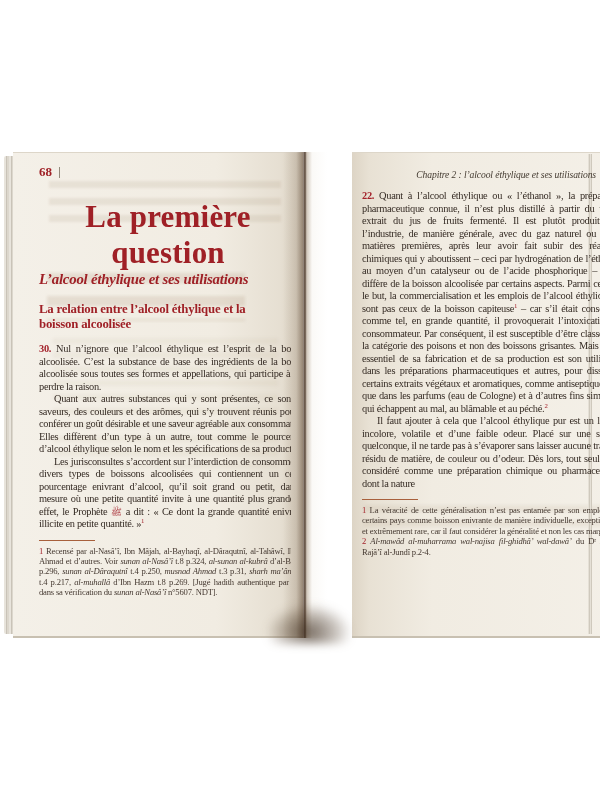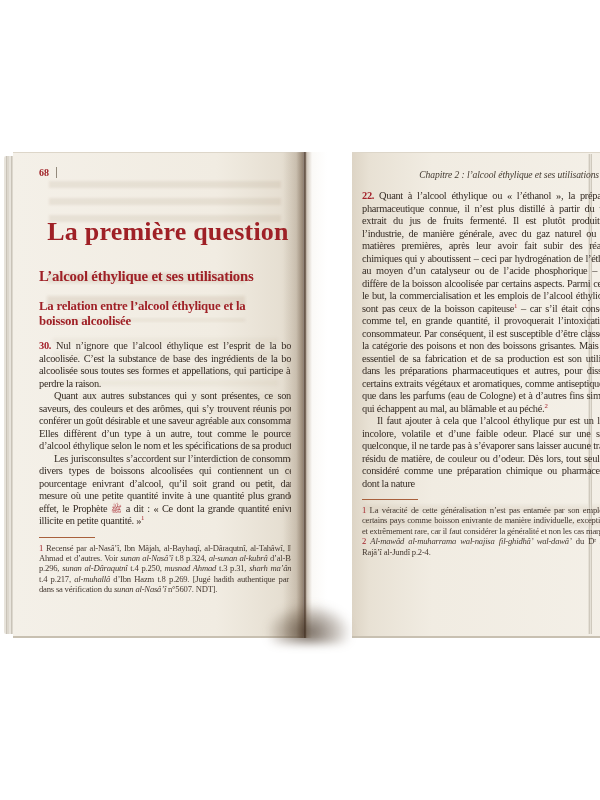--- a/index.html
+++ b/index.html
@@ -31,40 +31,40 @@
       rgba(110,85,60,0) 0%, rgba(105,80,55,0.16) 30%, rgba(80,55,35,0.48) 45%,
       rgba(58,36,20,0.85) 50%, rgba(140,115,85,0.40) 54%, rgba(230,222,208,0.18) 66%,
       rgba(244,240,230,0) 100%); }
   .gutter-blob { position:absolute; left:263px; top:452px; width:84px; height:40px; z-index:4;
     pointer-events:none; filter:blur(4px);
     background:radial-gradient(ellipse at 50% 70%, rgba(52,35,20,0.65) 0%, rgba(70,50,30,0.30) 45%, transparent 72%); }
 
   
   .lp-header { position:relative; z-index:1; display:flex; align-items:center; height:14px; }
   .rp-header { position:relative; z-index:1; display:flex; align-items:center; justify-content:flex-end; height:14px; }
-  .pagenum { color:#9f2026; font-weight:bold; font-size:10px; }
+  .pagenum { color:#9f2026; font-weight:bold; font-size:13px; }
   .hdr-bar { display:inline-block; width:1px; height:11px; background:#938a7c; margin:0 7px; }
   .running-title { font-style:italic; font-size:9.6px; color:#433a30; letter-spacing:-0.1px; }
 
   
   .ghost { position:absolute; z-index:0; pointer-events:none; }
   .ghost-a { left:36px; top:28px; width:232px; height:46px; filter:blur(1.3px);
     background:repeating-linear-gradient(to bottom, rgba(158,132,100,0.13) 0 7px, transparent 7px 17px); }
   .ghost-b { left:34px; top:120px; width:198px; height:48px; filter:blur(1.6px);
     background:repeating-linear-gradient(to bottom, rgba(150,120,85,0.15) 0 10px, transparent 10px 23px); }
   .ghost-c { left:40px; top:185px; width:225px; height:130px; filter:blur(1.4px);
     background:repeating-linear-gradient(to bottom, rgba(160,135,105,0.07) 0 6px, transparent 6px 14px); }
   .ghost-d { left:12px; top:352px; width:252px; height:28px; filter:blur(1.5px);
     background:repeating-linear-gradient(to bottom, rgba(158,132,100,0.10) 0 7px, transparent 7px 15px); }
 
   
-  .main-title { position:relative; z-index:1; margin-top:38px; width:258px; text-align:center;
-    color:#9f2026; font-size:26px; font-weight:bold; letter-spacing:0.2px; }
-  .sub-title  { position:relative; z-index:1; margin-top:21px; color:#9f2026;
-    font-size:14.8px; font-weight:bold; letter-spacing:-0.2px; }
+  .main-title { position:relative; z-index:1; margin-top:20px; width:258px; text-align:center;
+    color:#9f2026; font-size:31px; font-weight:bold; letter-spacing:0.2px; }
+  .sub-title  { position:relative; z-index:1; color:#9f2026;
+    font-size:14.8px; font-weight:bold; letter-spacing:-0.2px;font-style:italic; }
   .minor-title{ position:relative; z-index:1; margin-top:14px; width:220px;
     color:#9f2026; font-size:12.8px; font-weight:bold; line-height:15px; letter-spacing:-0.2px; }
 
   
   .clip { position:relative; z-index:1; width:252px; overflow:hidden; }
   .textcol { width:272px; }
   .para { font-size:10.4px; line-height:12.5px; letter-spacing:-0.3px; color:#362c25;
     text-align:justify; }
   .indent { text-indent:15px; }
   .lp-body { margin-top:11px; }

